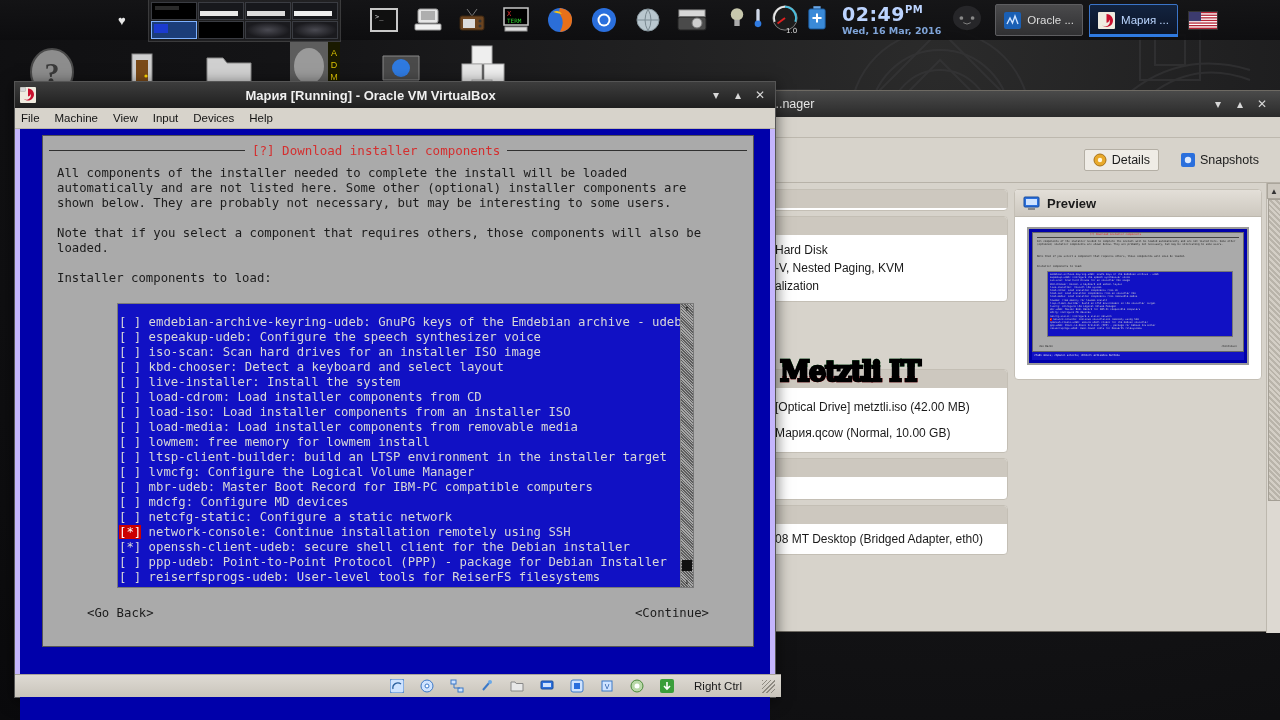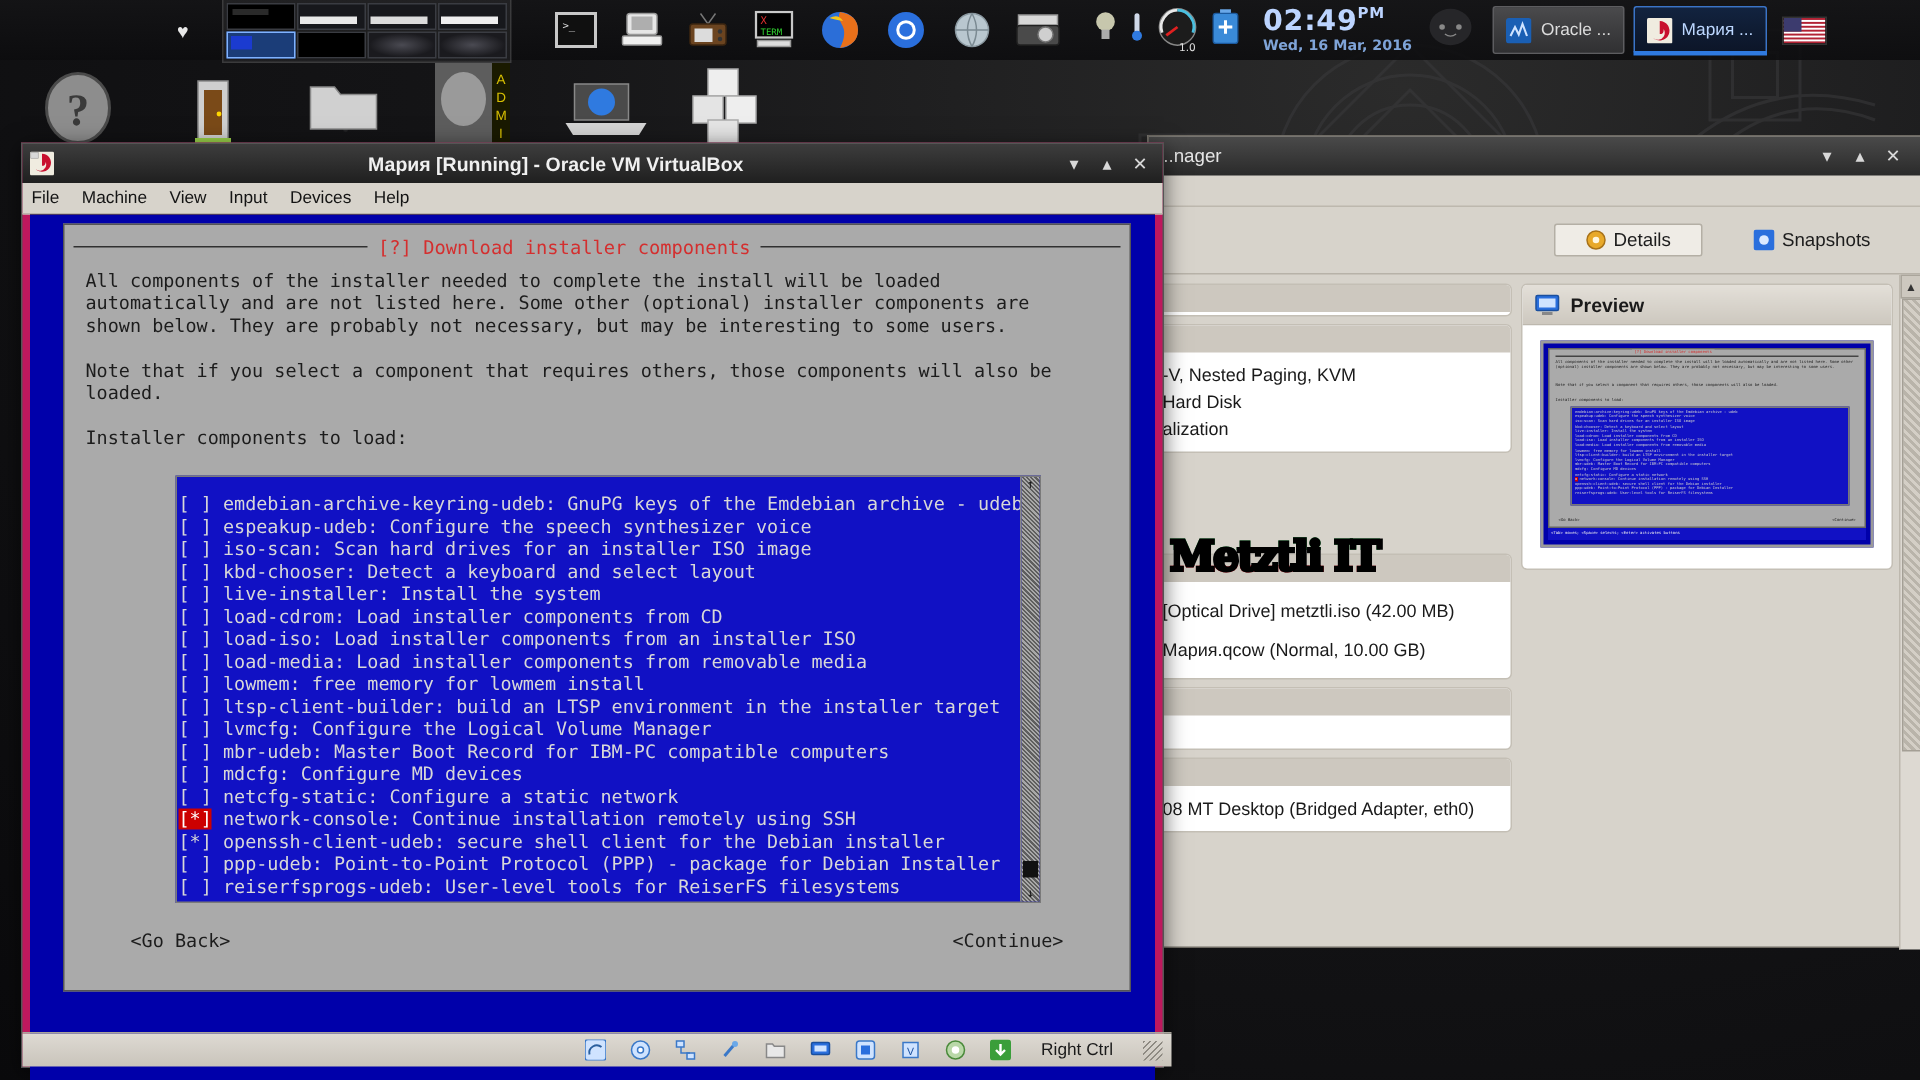--- a/index.html
+++ b/index.html
@@ -81,21 +81,21 @@
     position:relative;
   }
   #mgr-title-text{
     position:absolute;left:0;top:0;height:26px;line-height:26px;
     color:#e6e6e6;font-size:12.5px;padding-left:6px;
   }
   .wbtn{color:#d8d8d8;font-size:12px;width:22px;text-align:center;cursor:default;}
   #mgr-menubar{height:20px;background:#d7d3cb;border-bottom:1px solid #bdb8ae;}
   #mgr-toolbar{height:44px;background:#d7d3cb;display:flex;align-items:center;
     justify-content:flex-end;padding-right:14px;gap:14px;border-bottom:1px solid #b7b2a8;}
-  .segbtn{display:flex;align-items:center;gap:5px;font-size:12.5px;color:#1c1c1c;padding:3px 20px;}
+  .segbtn{display:flex;align-items:center;gap:5px;font-size:12.5px;color:#1c1c1c;padding:3px 8px;}
   .segbtn.sel{background:#efece6;border:1px solid #b4afa5;border-radius:2px;}
   #mgr-body{display:flex;height:450px;}
   #mgr-left{width:250px;padding:6px 0 0 0;}
   .mgr-card{background:#fff;border:1px solid #c4bfb5;border-radius:4px;margin:0 6px 5px 0;}
   .mgr-card-head{background:#cdc8bf;border-radius:3px 3px 0 0;height:18px;}
   .mgr-card-body{padding:6px 8px;font-size:12px;color:#1a1a1a;line-height:18px;}
   #mgr-right{width:250px;padding:6px 4px 0 0;}
   #preview-card{background:#fff;border:1px solid #c4bfb5;border-radius:4px;}
   #preview-head{display:flex;align-items:center;gap:7px;height:26px;padding:0 8px;
     background:linear-gradient(to bottom,#e3dfd8,#cdc8bf);border-radius:3px 3px 0 0;
@@ -113,22 +113,22 @@
   #metztli{
     position:absolute;left:780px;top:356px;font-size:27px;font-weight:bold;
     font-family:"DejaVu Serif", serif;letter-spacing:-1px;
     background:linear-gradient(to bottom,#0a8a2e 0 34%,#f2f2f2 34% 66%,#cf1020 66% 100%);
     -webkit-background-clip:text;background-clip:text;color:transparent;
     -webkit-text-stroke:2.5px #000;paint-order:stroke fill;
     text-shadow:0 0 0 #000;
   }
   
   #vm{
-    position:absolute;left:14px;top:95px;width:760px;height:615px;
-    background:#be185d;border:1px solid #555;
+    position:absolute;left:14px;top:81px;width:760px;height:615px;
+    background:#c4b5fd;border:1px solid #555;
     box-shadow:0 3px 14px rgba(0,0,0,.6);
   }
   #vm-title{
     height:26px;background:linear-gradient(to bottom,#3d3d3d,#1f1f1f);
     display:flex;align-items:center;position:relative;
   }
   #vm-icon{width:16px;height:16px;margin-left:5px;flex:none;}
   #vm-title-text{
     flex:1;text-align:center;color:#f0f0f0;font-size:13px;font-weight:bold;
   }
@@ -462,22 +462,22 @@
   </div>
 
   <div id="mgr-body">
     <div id="mgr-left">
       <div class="mgr-card" style="height:20px">
           <div class="mgr-card-head"></div>
         </div>
       <div class="mgr-card">
         <div class="mgr-card-head"></div>
         <div class="mgr-card-body">
+          <div>Hard Disk</div>
           <div>-V, Nested Paging, KVM</div>
-          <div>Hard Disk</div>
           <div>alization</div>
         </div>
       </div>
       <div style="height:62px"></div>
       <div class="mgr-card">
         <div class="mgr-card-head"></div>
         <div class="mgr-card-body" style="line-height:26px">
           <div>[Optical Drive] metztli.iso (42.00 MB)</div>
           <div>Мария.qcow (Normal, 10.00 GB)</div>
         </div>

